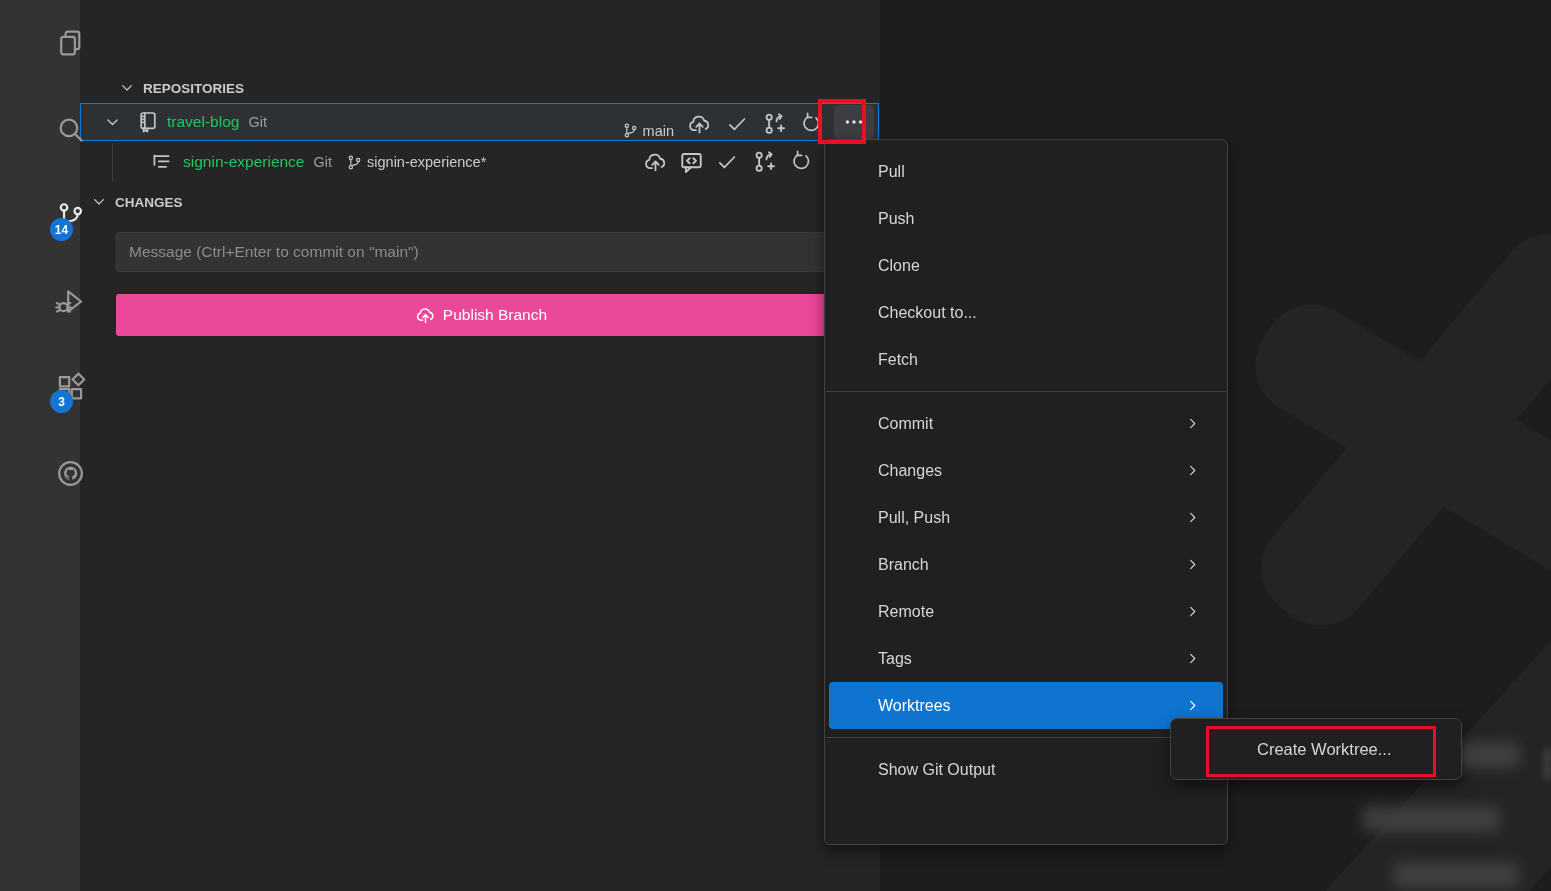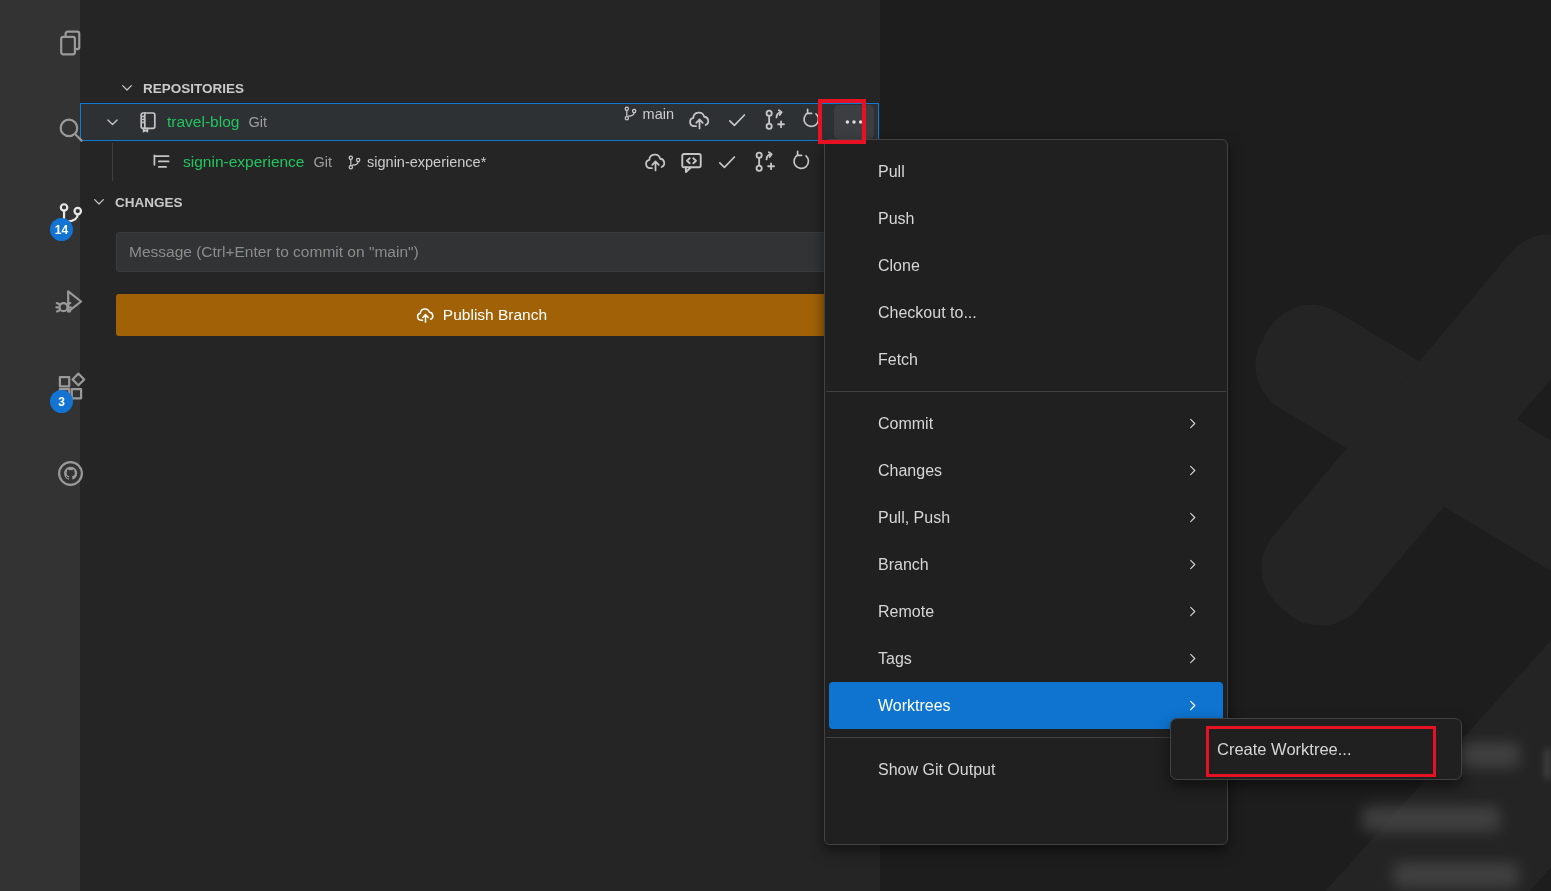--- a/index.html
+++ b/index.html
@@ -38,32 +38,32 @@
   .repo-row{position:absolute;left:0;top:103px;width:799px;height:38px;
             background:#2d3134;border:1px solid #0c7bd8;box-sizing:border-box;
             display:flex;align-items:center;}
   .wt-row{position:absolute;left:0;top:143px;width:800px;height:38px;
           display:flex;align-items:center;}
   .indent-guide{position:absolute;left:32px;top:0;width:1px;height:38px;background:#3f3f3f;}
   .row-label{color:#22c55e;font-size:15.5px;white-space:nowrap;}
   .row-desc{color:#9e9e9e;font-size:14.5px;margin-left:9px;white-space:nowrap;}
   .row-branch{display:flex;align-items:center;color:#cccccc;font-size:14.5px;
               white-space:nowrap;}
-  .row-actions{display:flex;align-items:flex-start;margin-left:auto;color:#c5c5c5;}
+  .row-actions{display:flex;align-items:flex-end;margin-left:auto;color:#c5c5c5;}
   .act{width:30px;height:30px;display:flex;align-items:center;justify-content:center;cursor:pointer;}
   .more-btn{width:40px;height:34px;margin-right:4px;border-radius:5px;background:#3d3e42;
             display:flex;align-items:center;justify-content:center;color:#e0e0e0;cursor:pointer;}
 
   .commit-input{position:absolute;left:36px;top:232px;width:730px;height:40px;
                 box-sizing:border-box;background:#323334;border:1px solid #3a3b3c;
                 border-radius:3px;color:#d8d8d8;font-size:15.5px;padding:12px 12px;
                 font-family:"Liberation Sans",sans-serif;outline:none;}
   .commit-input::placeholder{color:#8c8c8c;}
   .publish-btn{position:absolute;left:36px;top:294px;width:730px;height:42px;
-               background:#a16207;border:none;border-radius:3px;color:#ffffff;
+               background:#ec4899;border:none;border-radius:3px;color:#ffffff;
                font-size:15.5px;display:flex;align-items:center;justify-content:center;
                gap:7px;cursor:pointer;font-family:"Liberation Sans",sans-serif;}
 
   
   .editor{position:absolute;left:880px;top:0;width:671px;height:891px;
           background:#1d1d1d;z-index:1;}
   .blob{position:absolute;background:#474747;border-radius:7px;filter:blur(7px);opacity:.8;}
 
   
   .context-menu{position:absolute;left:824px;top:139px;width:404px;height:706px;
@@ -75,21 +75,21 @@
   .menu-item .mi-label{margin-left:49px;}
   .menu-item .mi-chev{position:absolute;right:22px;color:#cfcfcf;}
   .menu-item.highlight{background:#0e74d0;color:#ffffff;}
   .menu-item.highlight .mi-chev{color:#ffffff;}
   .menu-sep{height:1px;background:#404043;margin:8px 1px;}
 
   
   .submenu{position:absolute;left:1170px;top:718px;width:292px;height:62px;
            background:#202021;border:1px solid #424245;border-radius:7px;
            box-sizing:border-box;box-shadow:0 6px 14px rgba(0,0,0,.5);
-           display:flex;align-items:center;z-index:11;}
+           display:flex;align-items:center;z-index:11;padding-left:40px;}
   .submenu-item{margin-left:46px;color:#d6d6d6;font-size:16.5px;cursor:pointer;}
 
   
   .anno{position:absolute;border:4px solid #e81123;box-sizing:border-box;
         z-index:20;pointer-events:none;}
   .anno-more{left:818px;top:99px;width:48px;height:45px;}
   .anno-create{left:1206px;top:726px;width:230px;height:51px;border-width:3.5px;}
 </style>
 </head>
 <body>

